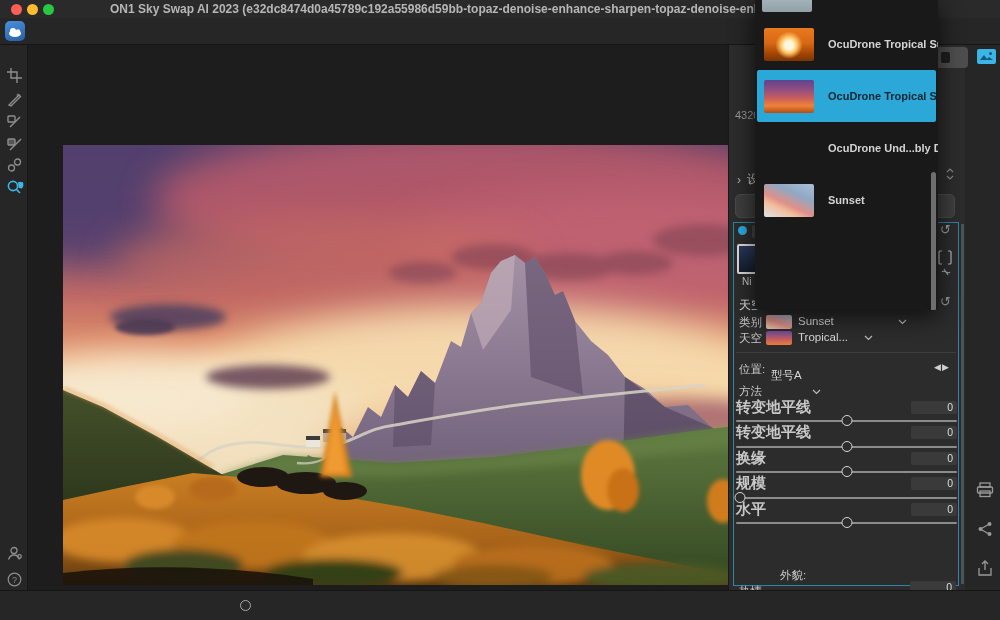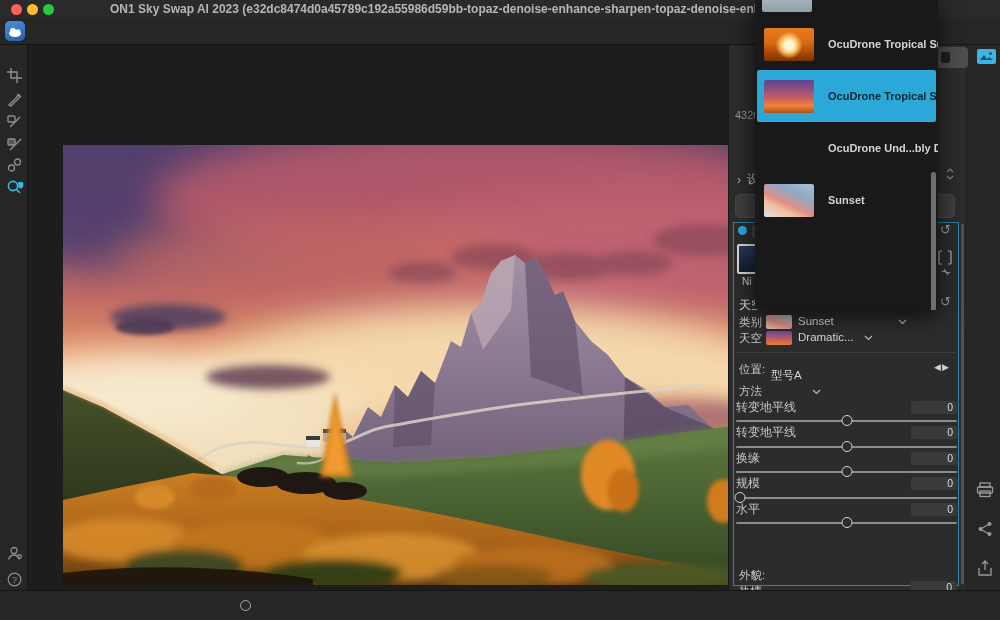--- a/index.html
+++ b/index.html
@@ -66,21 +66,21 @@
   .mini-ocudrone { background:linear-gradient(180deg,#6a4a9a,#c85e60 60%,#e8803a); }
   .row-label { color:#c8c8c8; font-size:11.5px; }
   .row-value { color:#d8d8d8; font-size:11.5px; }
   .divider { height:1px; background:#3d3d3d; }
   .hdr { color:#e2e2e2; font-size:12px; }
 
   
   #sliders { left:736px; top:400px; width:221px; }
   .slider-row { height:25.6px; position:relative; }
   .slider-top { display:flex; justify-content:space-between; align-items:center; height:14px; }
-  .slider-label { color:#c8c8c8; font-size:12px; }
+  .slider-label { color:#c8c8c8; font-size:15px;font-weight:bold; }
   .slider-value { min-width:46px; height:13px; background:#3a3a3a; border-radius:2px;
                   color:#dddddd; font-size:10.5px; text-align:right; padding:0 4px; line-height:13px; }
   .slider-track { position:relative; margin-top:6px; height:2px; background:#8c8c8c; border-radius:1px; }
   .slider-knob { position:absolute; top:-5px; width:11px; height:11px; border-radius:50%;
                  background:#2c2c2c; border:1.5px solid #d8d8d8; transform:translateX(-50%); }
 
   
   #dropdown { left:755px; top:0; width:183px; height:310px; background:#191919; z-index:60;
               box-shadow:0 6px 24px rgba(0,0,0,.7); border-radius:0 0 4px 4px; overflow:hidden; }
   .dd-thumb { width:50px; height:33px; border-radius:2px; flex:0 0 auto; }
@@ -370,21 +370,21 @@
   <span class="mini-thumb mini-sunset abs" style="left:766px;top:315px"></span>
   <span class="row-value abs" style="left:798px;top:315px">Sunset</span>
   <span class="abs" style="left:898px;top:319px">
     <svg class="icon" width="9" height="6" viewBox="0 0 9 6">
         <path d="M1 1l3.5 3.5L8 1" stroke="#bbb" fill="none" stroke-width="1.2"></path>
       </svg>
   </span>
 
   <span class="row-label abs" style="left:739px;top:331px">天空</span>
   <span class="mini-thumb mini-ocudrone abs" style="left:766px;top:331px"></span>
-  <span class="row-value abs" style="left:798px;top:331px">Dramatic...</span>
+  <span class="row-value abs" style="left:798px;top:331px">Tropical...</span>
   <span class="abs" style="left:864px;top:335px">
     <svg class="icon" width="9" height="6" viewBox="0 0 9 6">
         <path d="M1 1l3.5 3.5L8 1" stroke="#bbb" fill="none" stroke-width="1.2"></path>
       </svg>
   </span>
 
   <div class="divider abs" style="left:736px;top:352px;width:220px"></div>
 
   <span class="row-label abs" style="left:739px;top:362px">位置:</span>
   <span class="abs" style="left:934px;top:362px;font-size:9px;color:#d0d0d0;letter-spacing:1px">◀▶</span>
@@ -444,21 +444,21 @@
         <div class="slider-top">
           <span class="slider-label">水平</span>
           <span class="slider-value">0</span>
         </div>
         <div class="slider-track">
           <span class="slider-knob" style="left: 50%;"></span>
         </div>
       </div>
     </div>
 
-  <span class="row-label abs" style="left:739px;top:568px">外貌:</span>
+  <span class="row-label abs" style="left:780px;top:568px">外貌:</span>
   <span class="row-label abs" style="left:739px;top:584px">热情</span>
   <span class="slider-value abs" style="left:910px;top:581px">0</span>
 
   <span class="abs" style="left:977px;top:49px">
     <svg class="icon" width="19" height="15" viewBox="0 0 19 15">
         <rect width="19" height="15" rx="2" fill="#3cb4e6"></rect>
       <path d="M3 11l4-5 3 4 2-2 4 3z" fill="#135a78"></path>
         <circle cx="13.5" cy="4.5" r="1.5" fill="#135a78"></circle>
       </svg>
   </span>

